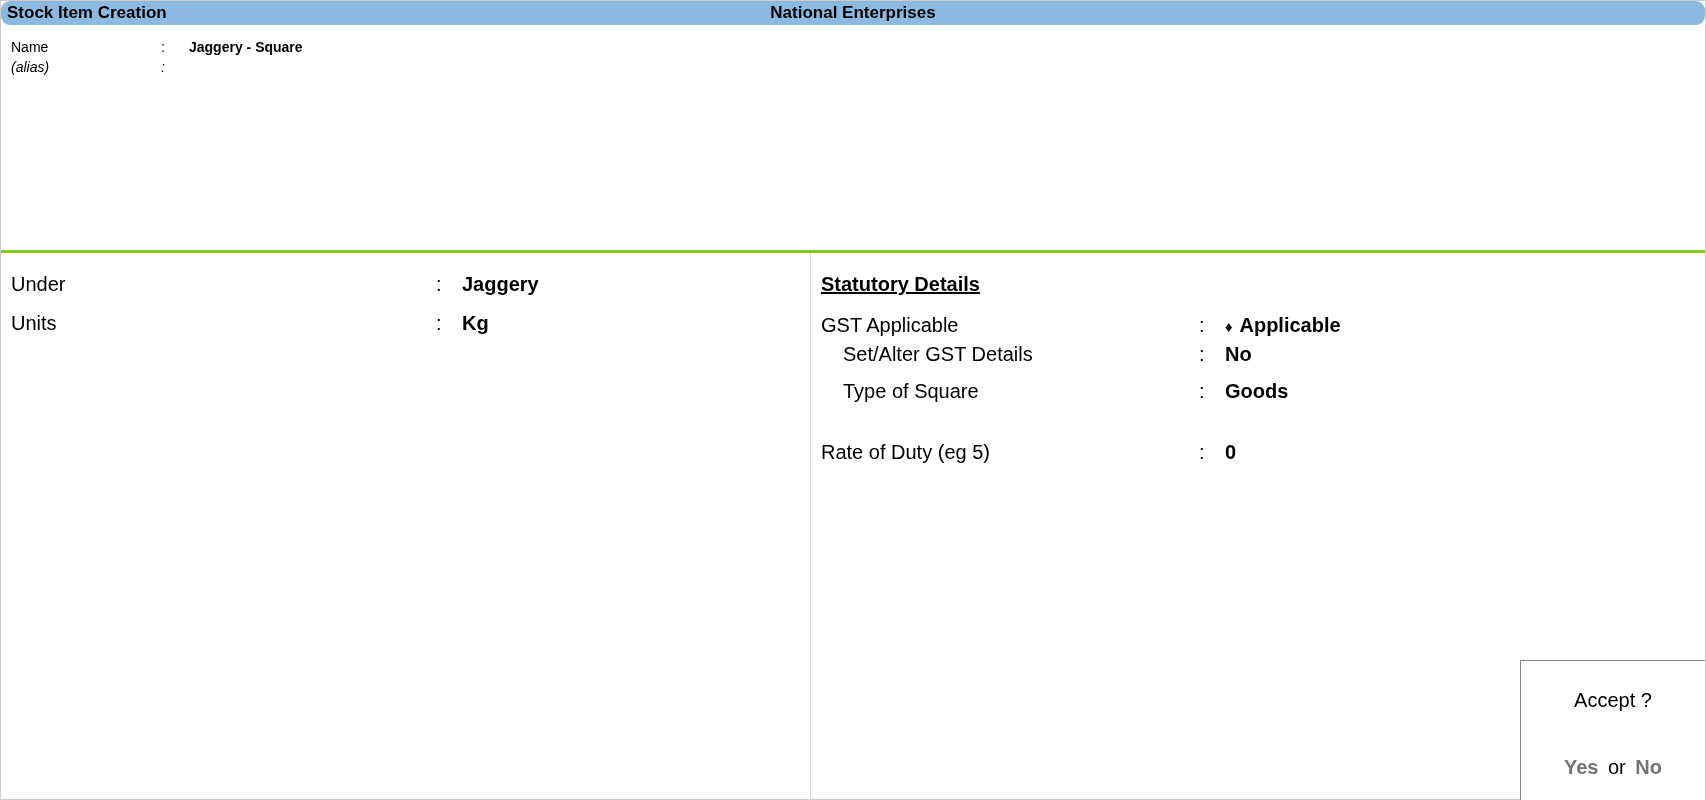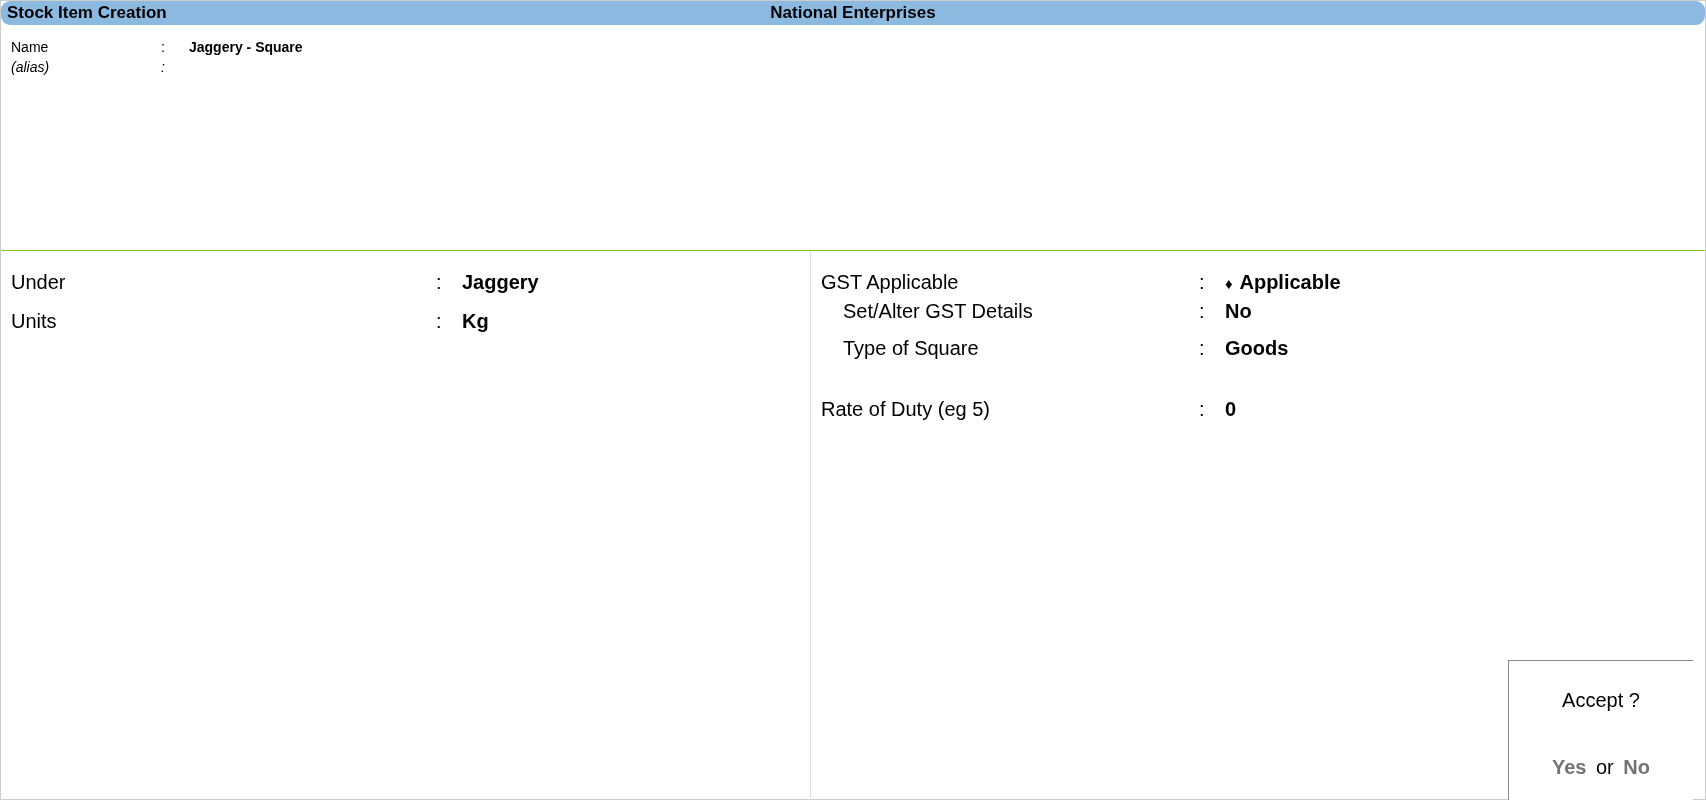--- a/index.html
+++ b/index.html
@@ -55,21 +55,21 @@
       width: 28px;
     }
     .field-value {
       font-weight: bold;
     }
     .italic {
       font-style: italic;
     }
     .body-section {
       display: flex;
-      border-top: 1px solid #84cc16;
+      border-top: 3px solid #84cc16;
       height: 550px;
     }
     .left-panel {
       width: 810px;
       border-right: 1px solid #ddd;
       padding: 20px 0 0 10px;
     }
     .right-panel {
       flex: 1;
       padding: 20px 0 0 10px;
@@ -120,21 +120,21 @@
       margin-right: 2px;
     }
     .spacer-sm {
       height: 8px;
     }
     .spacer-md {
       height: 32px;
     }
     .accept-box {
       position: absolute;
-      right: 12px;
+      right: 0;
       bottom: 0;
       width: 185px;
       height: 140px;
       border: 1px solid #888;
       border-right: none;
       border-bottom: none;
       background: #fff;
       padding-top: 28px;
       text-align: center;
     }
@@ -186,20 +186,21 @@
         <span class="panel-value">Jaggery</span>
       </div>
       <div class="panel-row">
         <span class="panel-label">Units</span>
         <span class="panel-colon">:</span>
         <span class="panel-value">Kg</span>
       </div>
     </div>
 
     <div class="right-panel">
+      <div class="section-heading">Statutory Details</div>
 
       <div class="stat-row">
         <span class="stat-label">GST Applicable</span>
         <span class="stat-colon">:</span>
         <span class="stat-value"><span class="diamond">♦</span> <span>Applicable</span></span>
       </div>
 
       <div class="stat-row">
         <span class="stat-label-indent">Set/Alter GST Details</span>
         <span class="stat-colon">:</span>

